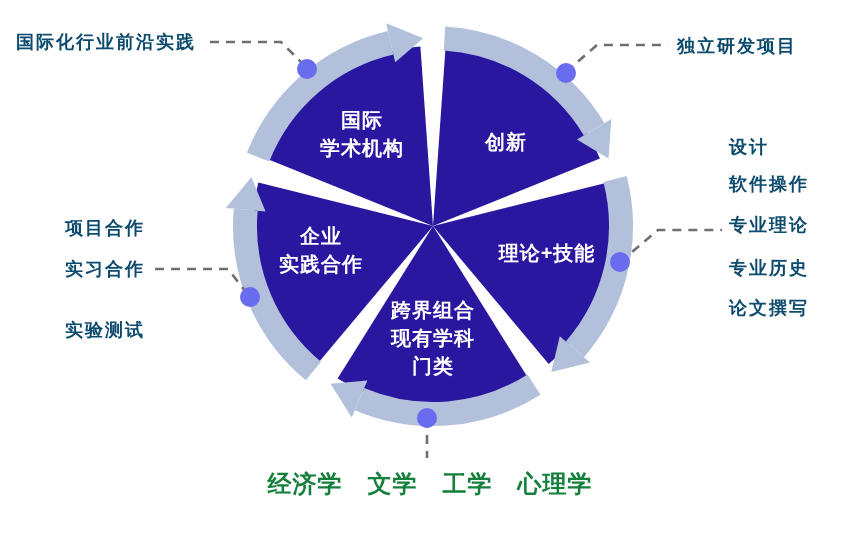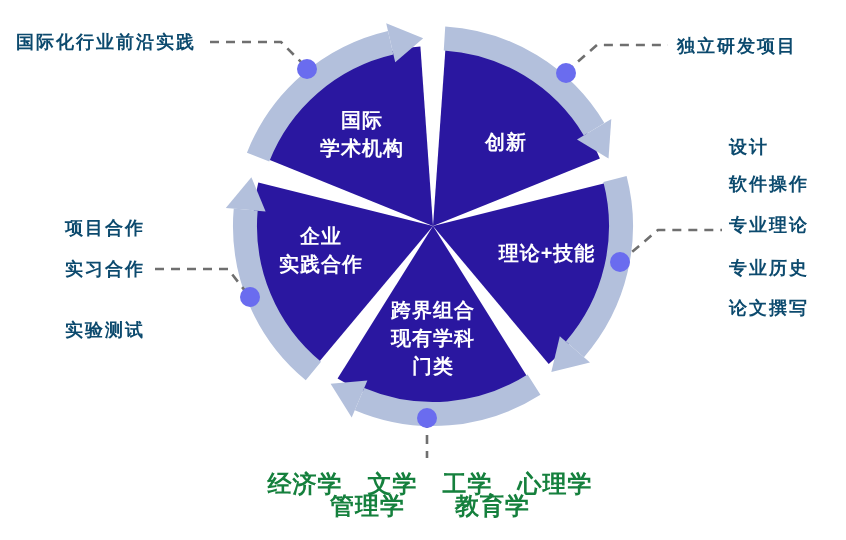--- a/index.html
+++ b/index.html
@@ -109,15 +109,14 @@
   <div class="callout r-item r-1">软件操作</div>
   <div class="callout r-item r-2">专业理论</div>
   <div class="callout r-item r-3">专业历史</div>
   <div class="callout r-item r-4">论文撰写</div>
 
   <div class="callout l-item l-0">项目合作</div>
   <div class="callout l-item l-1">实习合作</div>
   <div class="callout l-item l-2">实验测试</div>
 
   <div class="b-row b-0">经济学　文学　工学　心理学</div>
-  <div class="b-row b-1">管理学　　教育学</div>
 
 </div>
 
 </body></html>

